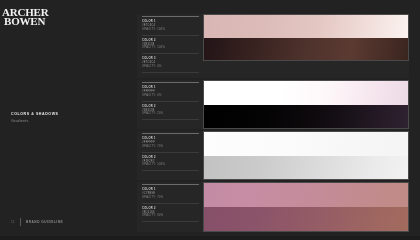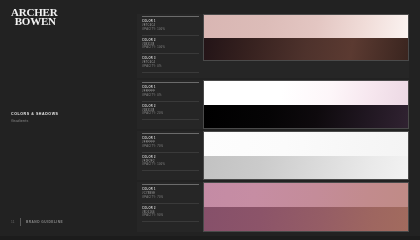--- a/index.html
+++ b/index.html
@@ -13,25 +13,24 @@
     position: relative;
     overflow: hidden;
     font-family: "Liberation Sans", sans-serif;
     background: #222222;
     color: #ffffff;
   }
 
   
   .logo {
     position: absolute;
-    left: 11px;
+    left: 2px;
     top: 7px;
     line-height: 0.92;
     letter-spacing: -0.2px;
-    text-align: center;
   }
   .logo-line {
     display: block;
     font-family: "Liberation Serif", serif;
     font-weight: 700;
     font-size: 11px;
     color: #f2f2f2;
     white-space: nowrap;
   }
   .logo-line.second {

